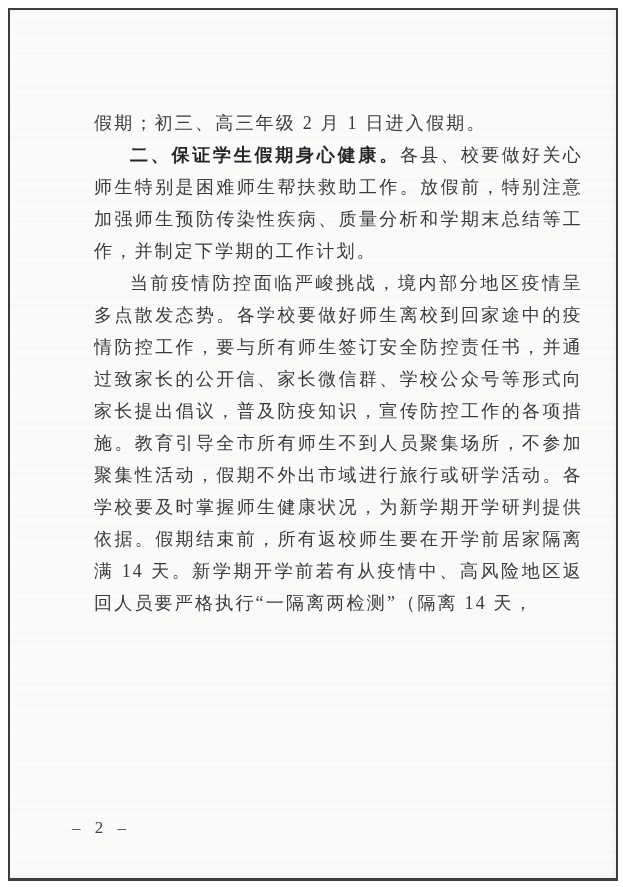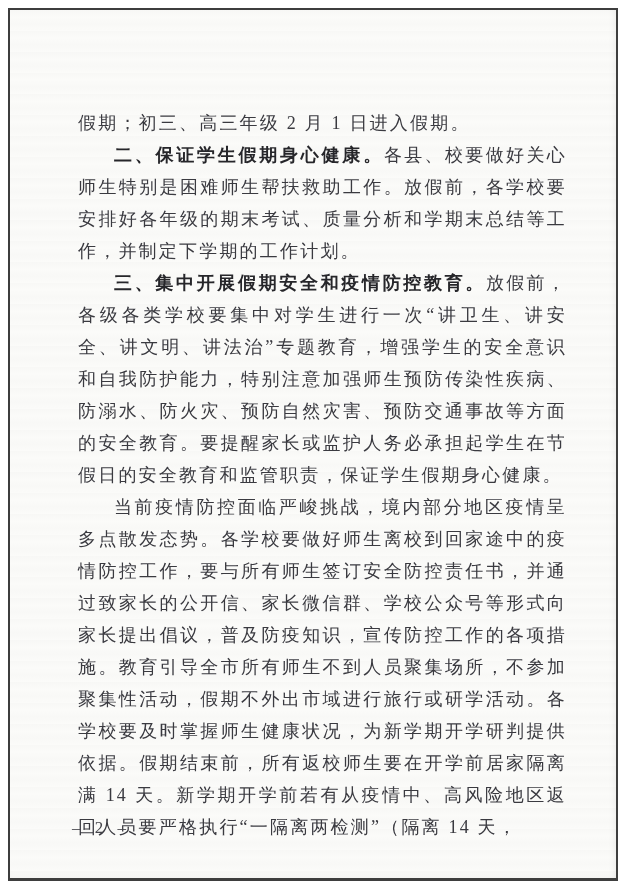--- a/index.html
+++ b/index.html
@@ -27,21 +27,21 @@
       repeating-linear-gradient(180deg,
         rgba(140,140,140,0.030) 0px, rgba(140,140,140,0.0) 7px,
         rgba(140,140,140,0.025) 14px, rgba(140,140,140,0.0) 21px),
       #fbfbf9;
     box-shadow: inset -7px 0 9px -7px rgba(0,0,0,0.07),
                 inset 0 -6px 8px -6px rgba(0,0,0,0.05);
   }
   .doc-content {
     position: absolute;
     top: 97px;
-    left: 68px;
+    left: 84px;
     width: 489px;
   }
   .para {
     margin: 0;
     font-size: 18px;
     line-height: 32px;
     letter-spacing: 2.2px;
     color: #3a3a40;
     text-align: justify;
     text-justify: inter-ideograph;
@@ -70,23 +70,22 @@
 </head>
 <body>
 
 <div class="page">
   <div class="frame">
 
     <div class="doc-content">
 
       <p class="para no-indent"><span>假期；初三、高三年级 2 月 1 日进入假期。</span></p>
 
-      <p class="para"><span class="lead">二、保证学生假期身心健康。</span><span>各县、校要做好关心师生特别是困难师生帮扶救助工作。放假前，各学校要安排好各年级的期末考试、质量分析和学期末总结等工作，并制定下学期的工作计划。</span></p>
+      <p class="para"><span class="lead">二、保证学生假期身心健康。</span><span>各县、校要做好关心师生特别是困难师生帮扶救助工作。放假前，特别注意加强师生预防传染性疾病、质量分析和学期末总结等工作，并制定下学期的工作计划。</span></p>
 
-      <p class="para"><span class="lead">三、集中开展假期安全和疫情防控教育。</span><span>放假前，各级各类学校要集中对学生进行一次“讲卫生、讲安全、讲文明、讲法治”专题教育，增强学生的安全意识和自我防护能力，特别注意加强师生预防传染性疾病、防溺水、防火灾、预防自然灾害、预防交通事故等方面的安全教育。要提醒家长或监护人务必承担起学生在节假日的安全教育和监管职责，保证学生假期身心健康。</span></p>
 
       <p class="para"><span>当前疫情防控面临严峻挑战，境内部分地区疫情呈多点散发态势。各学校要做好师生离校到回家途中的疫情防控工作，要与所有师生签订安全防控责任书，并通过致家长的公开信、家长微信群、学校公众号等形式向家长提出倡议，普及防疫知识，宣传防控工作的各项措施。教育引导全市所有师生不到人员聚集场所，不参加聚集性活动，假期不外出市域进行旅行或研学活动。各学校要及时掌握师生健康状况，为新学期开学研判提供依据。假期结束前，所有返校师生要在开学前居家隔离满 14 天。新学期开学前若有从疫情中、高风险地区返回人员要严格执行“一隔离两检测”（隔离 14 天，</span></p>
 
     </div>
 
     <div class="page-footer">– 2 –</div>
 
   </div>
 </div>
 

